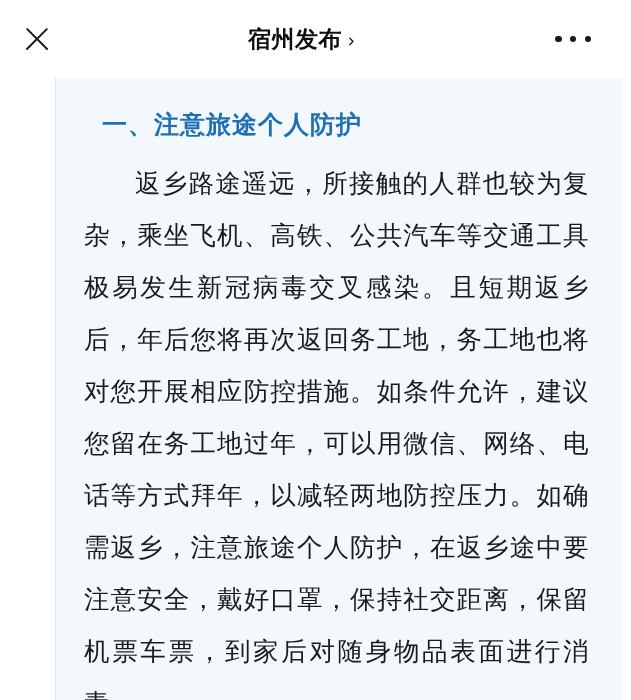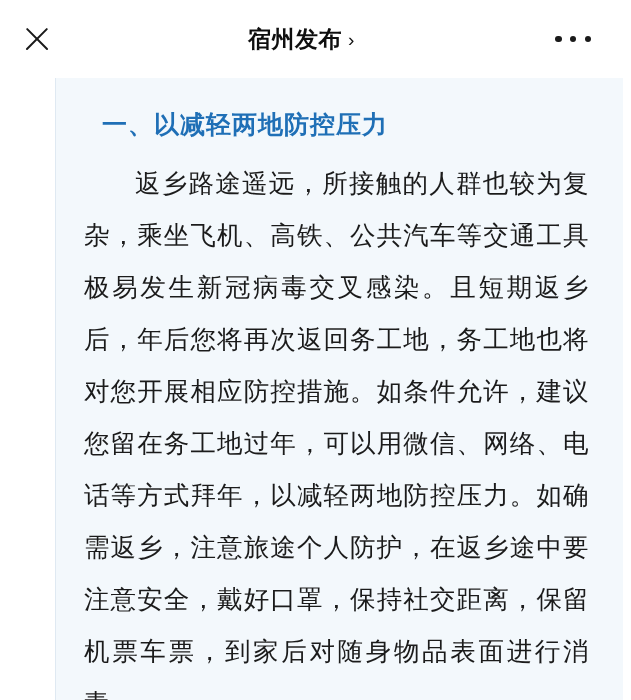--- a/index.html
+++ b/index.html
@@ -155,20 +155,20 @@
     <div class="nav-more">
       <i></i>
       <i></i>
       <i></i>
     </div>
   </div>
 
   <div class="content-wrap">
     <div class="card">
       <div class="card-inner">
-        <div class="section-heading">一、以减轻两地防控压力</div>
+        <div class="section-heading">一、注意旅途个人防护</div>
         <p class="para">返乡路途遥远，所接触的人群也较为复杂，乘坐飞机、高铁、公共汽车等交通工具极易发生新冠病毒交叉感染。且短期返乡后，年后您将再次返回务工地，务工地也将对您开展相应防控措施。如条件允许，建议您留在务工地过年，可以用微信、网络、电话等方式拜年，以减轻两地防控压力。如确需返乡，注意旅途个人防护，在返乡途中要注意安全，戴好口罩，保持社交距离，保留机票车票，到家后对随身物品表面进行消毒。</p>
       </div>
     </div>
     <div class="edge-fade"></div>
   </div>
 
 </div>
 
 </body></html>

